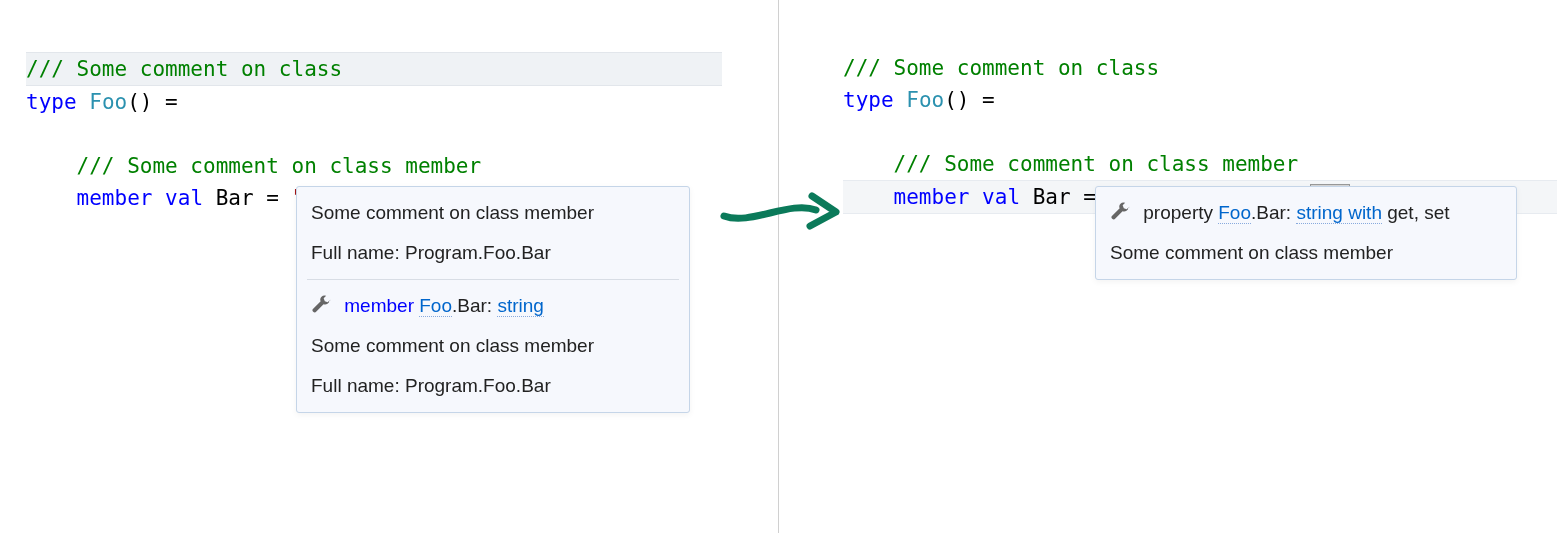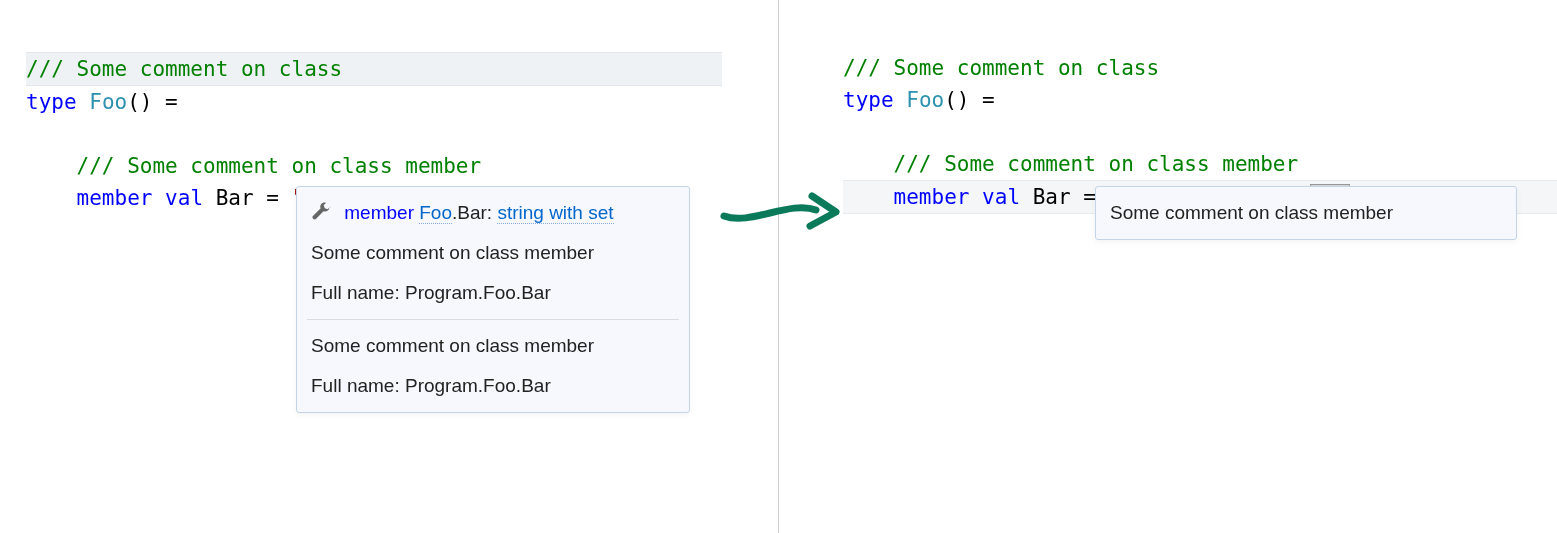--- a/index.html
+++ b/index.html
@@ -126,56 +126,68 @@
 <div class="panel left">
   <div class="code">
 <span class="docline"><span class="tok-comment">/// Some comment on class</span></span>
 <span class="tok-keyword">type</span> <span class="tok-type">Foo</span><span class="tok-text">() =</span>
 
     <span class="tok-comment">/// Some comment on class member</span>
     <span class="tok-keyword">member</span> <span class="tok-keyword">val</span> <span class="tok-text">Bar</span><span class="tok-text"> = </span><span class="tok-string">"baz"</span> <span class="tok-keyword">with</span> <span class="tok-text">get</span><span class="tok-text">, </span><span class="tok-text">set</span></div>
 
   <div class="tooltip" style="left:296px; top:186px; width:392px;">
 
+    <div class="tt-row">Some comment on class member</div>
+    <div class="tt-row">
+      <span>Full name: </span><span>Program.Foo.Bar</span>
+    </div>
+    <div class="tt-sep"></div>
+
     <div class="tt-row">
       <span class="tt-icon">
         <svg viewBox="0 0 24 24" width="20" height="20" fill="#666">
             <path d="M22 6.5a5 5 0 0 1-6.9 4.6L6.4 19.8a2.5 2.5 0 1 1-3.5-3.5l8.7-8.7A5 5 0 0 1 18.2 1l-3 3 1.4 3.4 3.4 1.4 3-3c0 .2 0 .4 0 .7z"></path>
           </svg>
       </span>
       <span class="tt-kw">member</span>
       <span> </span>
       <span class="tt-link">Foo</span><span class="tt-plain">.Bar:</span>
       <span> </span>
-      <span class="tt-link">string with set</span>
+      <span class="tt-link">string</span>
     </div>
-    <div class="tt-row">Some comment on class member</div>
-    <div class="tt-row">
-      <span>Full name: </span><span>Program.Foo.Bar</span>
-    </div>
-    <div class="tt-sep"></div>
-
     <div class="tt-row">Some comment on class member</div>
     <div class="tt-row">
       <span>Full name: </span><span>Program.Foo.Bar</span>
     </div>
   </div>
 </div>
 
 <div class="divider"></div>
 
 <div class="panel right">
   <div class="code" style="left:64px;">
 <span class="tok-comment">/// Some comment on class</span>
 <span class="tok-keyword">type</span> <span class="tok-type">Foo</span><span class="tok-text">() =</span>
 
     <span class="tok-comment">/// Some comment on class member</span>
 <span class="cur-line">    <span class="tok-keyword">member</span> <span class="tok-keyword">val</span> <span class="tok-text">Bar</span><span class="tok-text"> = </span><span class="tok-string">"baz"</span> <span class="tok-keyword">with</span> <span class="tok-text">get</span><span class="tok-text">, </span><span class="tok-text caret-sel">set</span></span></div>
 
   <div class="tooltip" style="left:316px; top:186px; width:420px;">
+    <div class="tt-row">
+      <span class="tt-icon">
+        <svg viewBox="0 0 24 24" width="20" height="20" fill="#666">
+            <path d="M22 6.5a5 5 0 0 1-6.9 4.6L6.4 19.8a2.5 2.5 0 1 1-3.5-3.5l8.7-8.7A5 5 0 0 1 18.2 1l-3 3 1.4 3.4 3.4 1.4 3-3c0 .2 0 .4 0 .7z"></path>
+          </svg>
+      </span>
+      <span class="tt-plain">property</span>
+      <span> </span>
+      <span class="tt-link">Foo</span><span class="tt-plain">.Bar:</span>
+      <span> </span>
+      <span class="tt-link">string with</span><span class="tt-plain"> get, set</span>
+    </div>
     <div class="tt-row">Some comment on class member</div>
   </div>
 </div>
 
 <div class="arrow">
   <svg viewBox="0 0 120 44" width="120" height="44">
     <path d="M4 26 C 30 36, 70 10, 96 20" stroke="#0b7a5a" stroke-width="7" fill="none" stroke-linecap="round"></path>
     <path d="M92 6 L116 22 L90 36" stroke="#0b7a5a" stroke-width="7" fill="none" stroke-linecap="round" stroke-linejoin="round"></path>
   </svg>
 </div>

